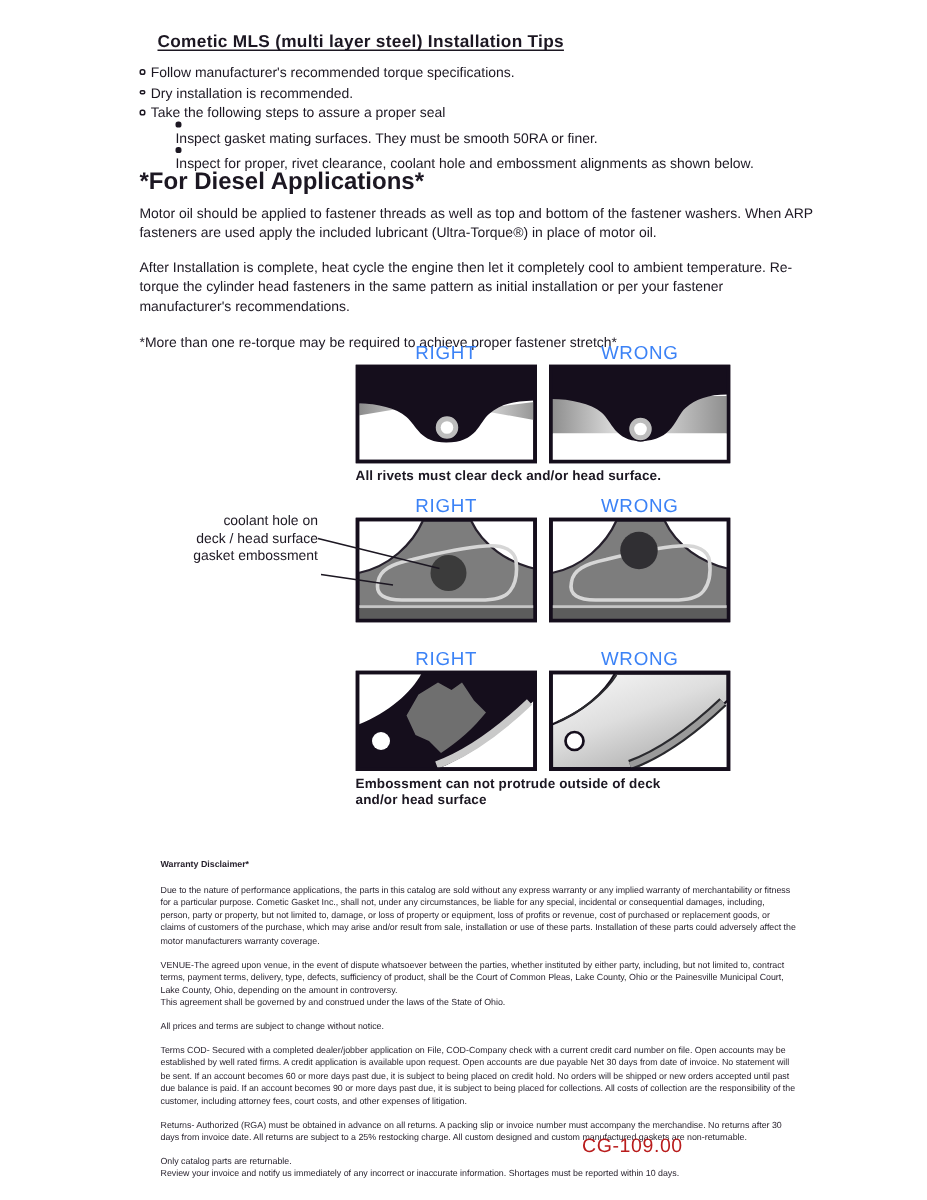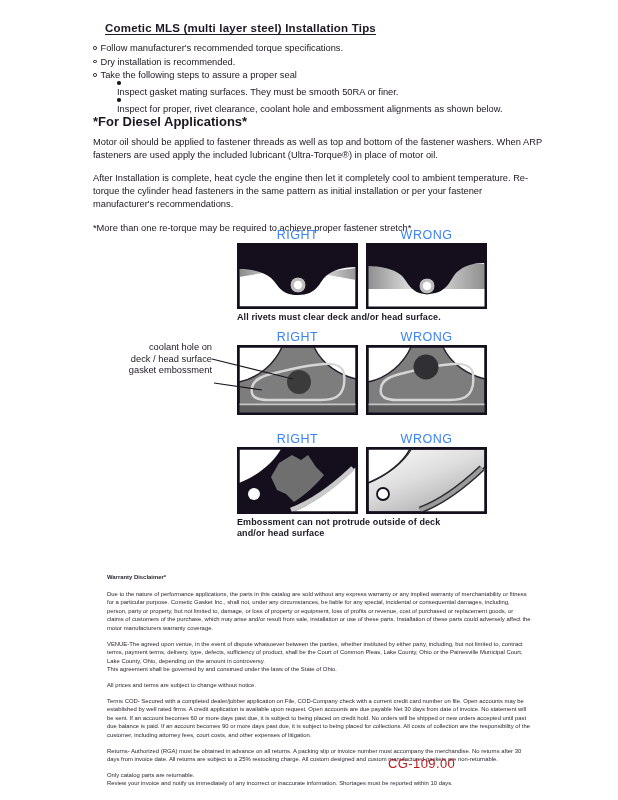--- a/index.html
+++ b/index.html
@@ -23,21 +23,21 @@
     width:3.5px; height:3.5px; border:1px solid #1c1722; border-radius:50%;
     display:inline-block; margin-right:4px; flex:0 0 auto; position:relative; top:-1.5px;
   }
   .marker-dot {
     width:3.5px; height:3.5px; background:#1c1722; border-radius:50%;
     display:inline-block; margin-right:4px; flex:0 0 auto; position:relative; top:-1.5px;
   }
 
   
   .diesel { position:absolute; left:93px; top:116px; width:452px; font-size:9.3px; line-height:12.8px; }
-  .diesel h2 { font-size:13px; font-weight:bold; margin-bottom:7px; }
+  .diesel h2 { font-size:16px; font-weight:bold; margin-bottom:7px; }
   .diesel p { margin-bottom:11px; }
 
   
   .fig-row { position:absolute; left:237px; width:250px; }
   .fig-row.r1 { top:228px; }
   .fig-row.r2 { top:330px; }
   .fig-row.r3 { top:432px; }
   .fig-labels { display:flex; gap:8px; margin-bottom:1px; }
   .fig-labels span { width:121px; text-align:center; font-size:12.5px; letter-spacing:.5px; color:#3b82f6; }
   .fig-boxes { display:flex; gap:8px; }

